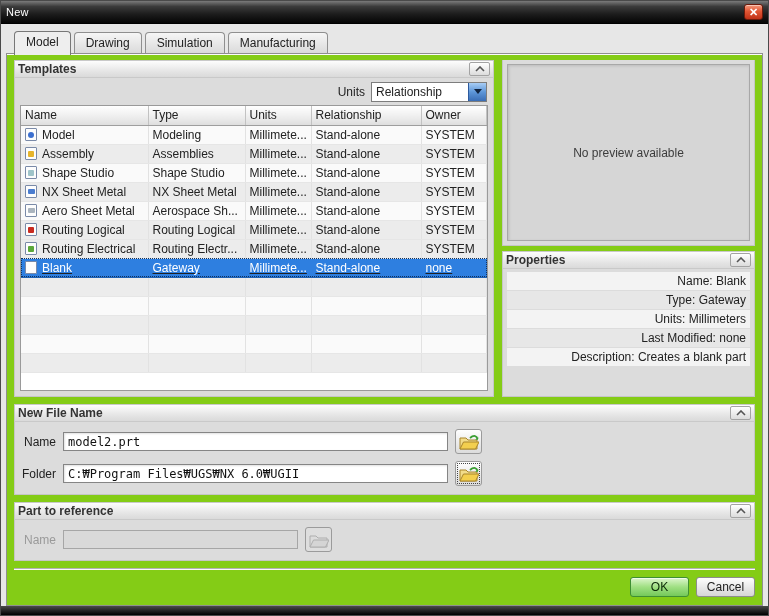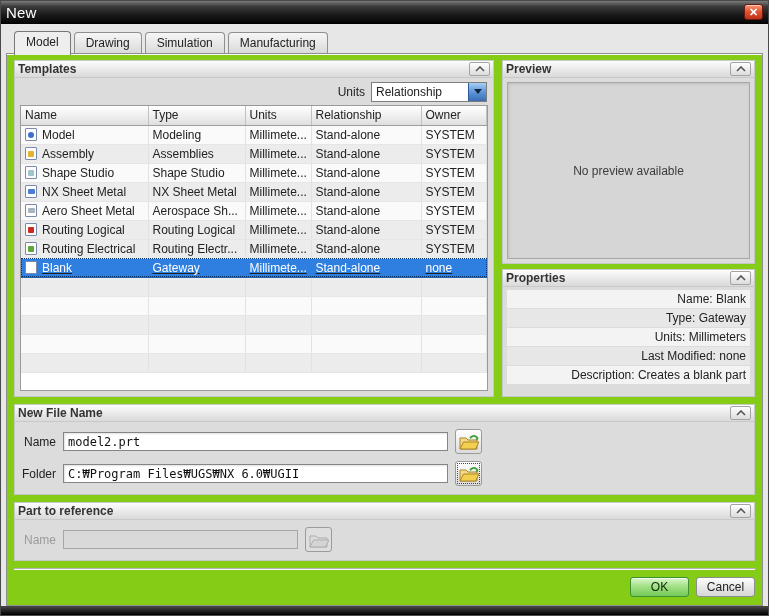--- a/index.html
+++ b/index.html
@@ -6,21 +6,21 @@
   html, body { width: 769px; height: 616px; overflow: hidden;
     font-family: "Liberation Sans", sans-serif; font-size: 12px; color: #222; background: #fff; }
 
   .window { position: relative; width: 769px; height: 616px;
     border: 1px solid #4a4a4a; background: #e7e7e7; }
 
   
   .titlebar { height: 23px; display: flex; align-items: center; padding: 0 5px;
     background: linear-gradient(180deg,#7b7b7b 0%,#3b3b3b 25%,#1c1c1c 60%,#050505 100%);
     border-bottom: 1px solid #000; }
-  .title-text { color: #fff; font-size: 15px; letter-spacing: .2px; }
+  .title-text { color: #fff; font-size: 11px; letter-spacing: .2px; }
   .close-btn { margin-left: auto; width: 19px; height: 16px; border: 1px solid #6d1a0b; border-radius: 3px;
     background: linear-gradient(180deg,#f59a7d 0%,#e25634 45%,#c03218 100%);
     color: #fff; font-size: 11px; font-weight: bold; line-height: 14px; text-align: center; cursor: default;
     box-shadow: inset 0 1px 0 rgba(255,255,255,.45); }
 
   
   .bottom-frame { position: absolute; left: 0; right: 0; bottom: 0; height: 9px;
     background: linear-gradient(180deg,#4a4a4a,#161616 70%,#000); }
 
   .dialog-body { position: absolute; top: 24px; left: 0; right: 0; bottom: 9px;
@@ -281,28 +281,20 @@
                       <td></td>
                       <td></td>
                     </tr>
                   </tbody>
               </table>
             </div>
           </div>
         </div>
 
         <div class="right-col">
-          <div class="group-header">
-            <span>Preview</span>
-            <span class="collapse-btn">
-              <svg width="10" height="6">
-                  <polyline points="1,5 5,1 9,5" stroke="#555" stroke-width="1.6" fill="none"></polyline>
-                </svg>
-            </span>
-          </div>
           <div class="group-body preview-body">
             <div class="preview-box">
               <span class="preview-empty">No preview available</span>
             </div>
           </div>
           <div class="props-gap"></div>
           <div class="group-header">
             <span>Properties</span>
             <span class="collapse-btn">
               <svg width="10" height="6">

